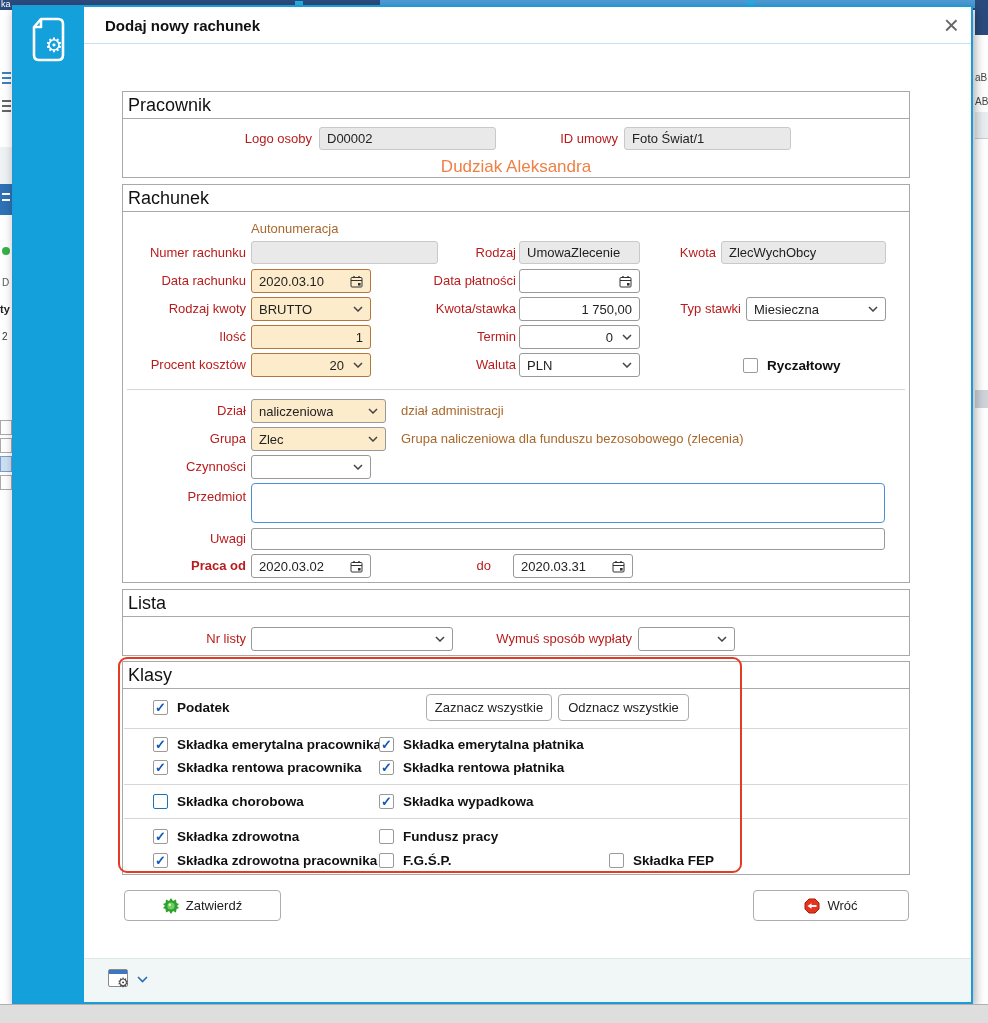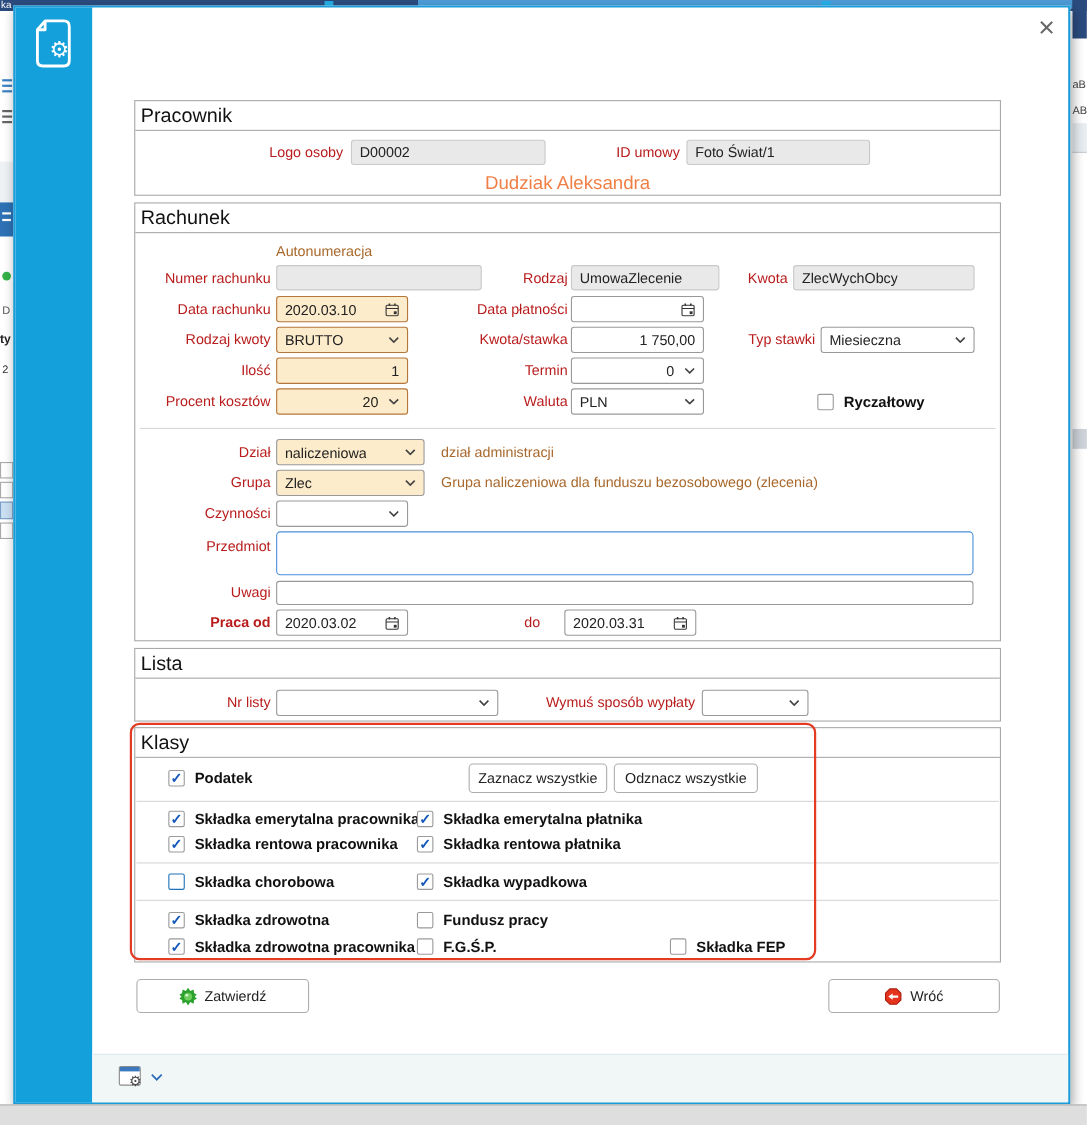--- a/index.html
+++ b/index.html
@@ -125,20 +125,23 @@
   <div id="modal-side">
     <svg width="44" height="50" viewBox="0 0 44 50" style="position:absolute;left:13px;top:8px;">
       <path d="M14 4 H31 Q36 4 36 9 V40 Q36 45 31 45 H12 Q7 45 7 40 V12 Z" fill="none" stroke="#fff" stroke-width="2.6" stroke-linejoin="round"></path>
       <path d="M14 4 V12 H7" fill="none" stroke="#fff" stroke-width="2.6" stroke-linejoin="round"></path>
       <text x="27" y="37" font-size="20" fill="#fff" text-anchor="middle">⚙</text>
     </svg>
   </div>
 
   <div id="modal-main">
 
+    <div class="titlebar">
+      <span class="ttl">Dodaj nowy rachunek</span>
+    </div>
     <span class="close-x">×</span>
 
     <div class="sec" style="top:84px;height:87px;">
       <div class="sec-title">Pracownik</div>
       <div class="sec-body">
         <span class="lbl" style="left:0;width:189px;top:8px;">Logo osoby</span>
         <div class="f gray" style="left:196px;top:8px;width:177px;">
           <span class="val">D00002</span>
         </div>
         <span class="lbl" style="left:345px;width:150px;top:8px;">ID umowy</span>
@@ -152,21 +155,21 @@
     <div class="sec" style="top:177px;height:399px;">
       <div class="sec-title">Rachunek</div>
       <div class="sec-body">
         <span class="autonum" style="left:128px;top:9px;">Autonumeracja</span>
 
         <span class="lbl" style="left:0;width:123px;top:29px;">Numer rachunku</span>
         <div class="f gray" style="left:128px;top:29px;width:187px;">
           <span class="val"></span>
         </div>
         <span class="lbl" style="left:200px;width:193px;top:29px;">Rodzaj</span>
-        <div class="f gray" style="left:396px;top:29px;width:135px;">
+        <div class="f gray" style="left:396px;top:29px;width:121px;">
           <span class="val">UmowaZlecenie</span>
         </div>
         <span class="lbl" style="left:480px;width:113px;top:29px;">Kwota</span>
         <div class="f gray" style="left:598px;top:29px;width:165px;">
           <span class="val">ZlecWychObcy</span>
         </div>
 
         <span class="lbl" style="left:0;width:123px;top:57px;">Data rachunku</span>
         <div class="f peach obdr" style="left:128px;top:57px;width:120px;">
           <span class="val">2020.03.10</span>

